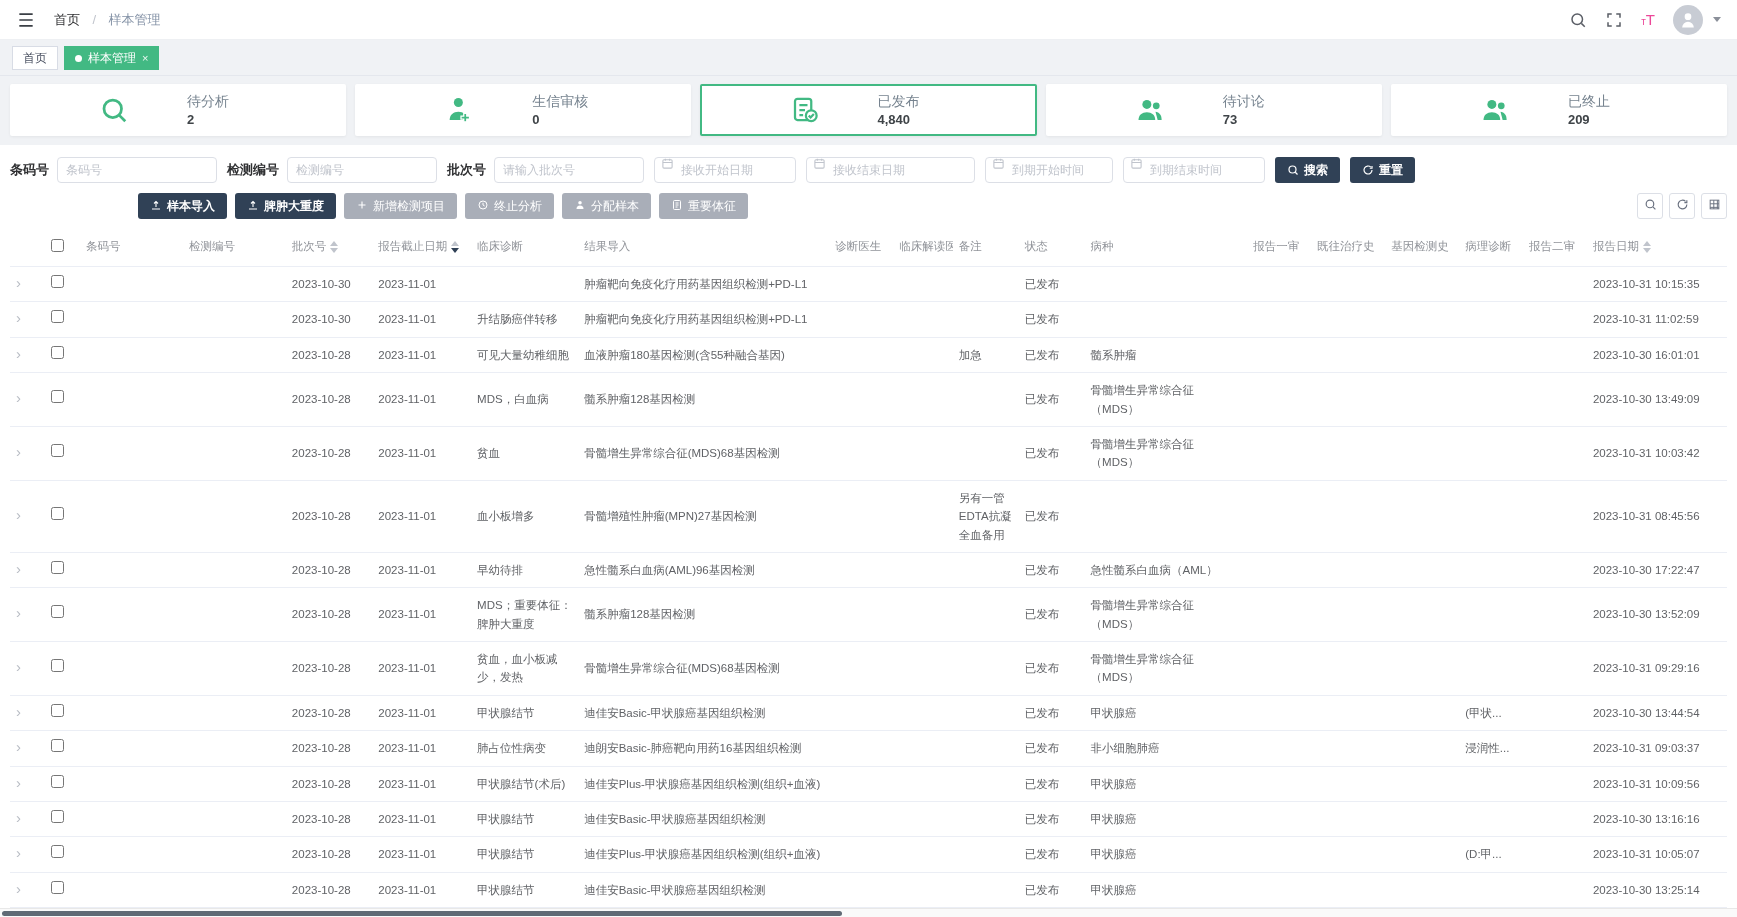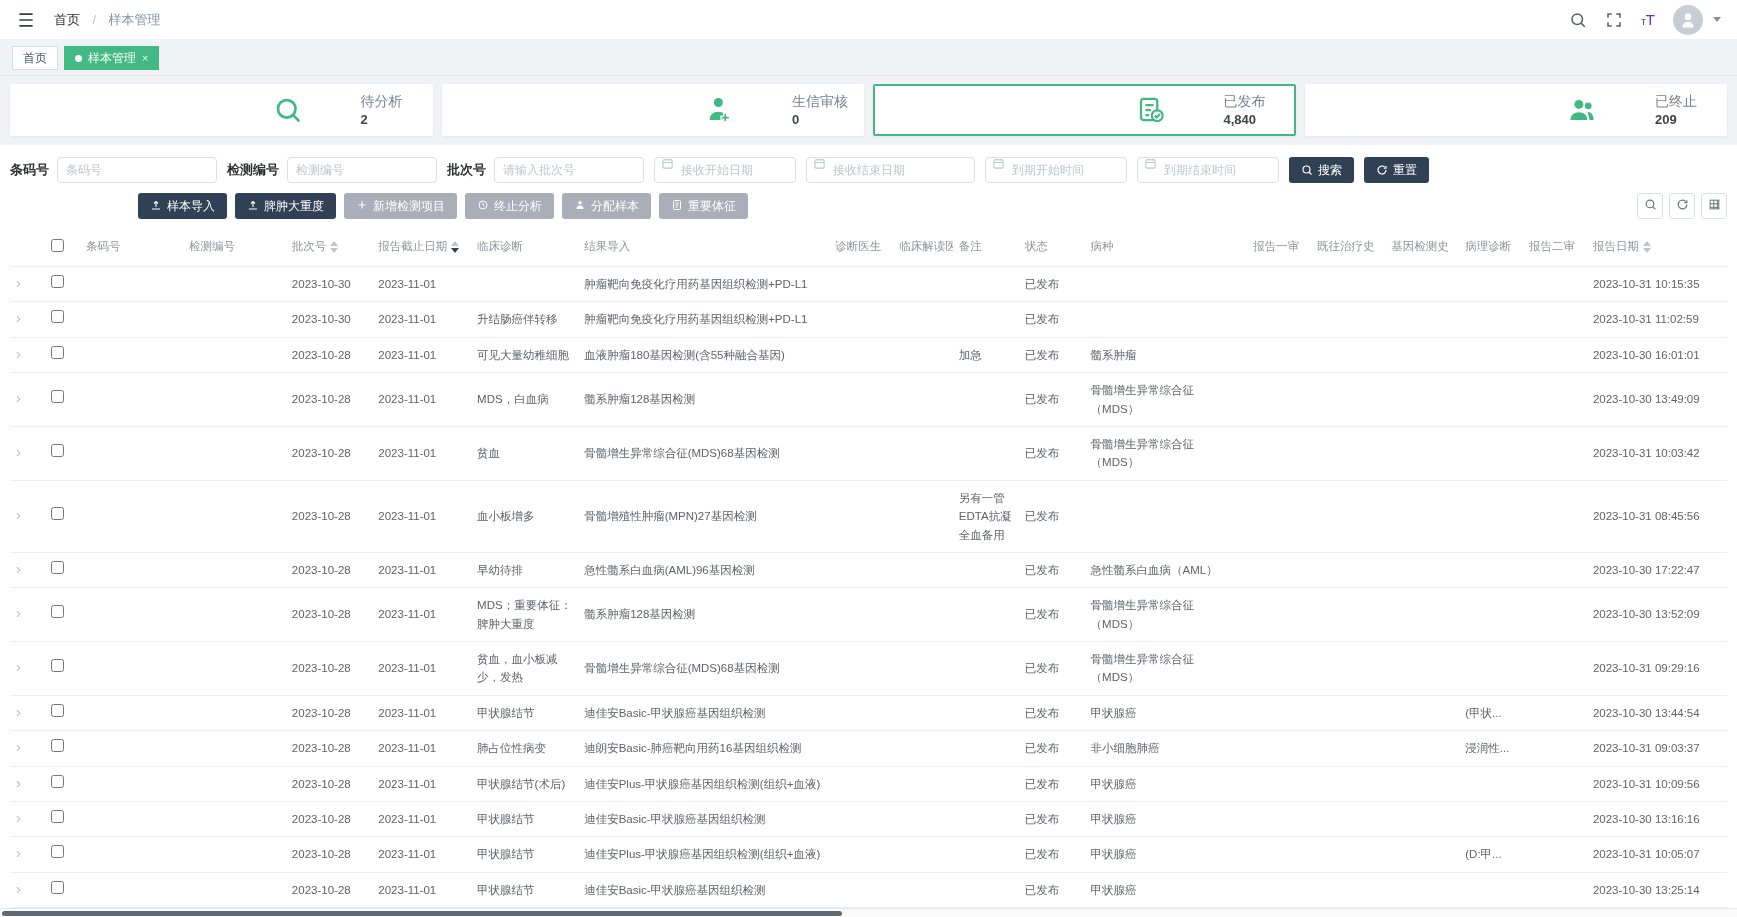--- a/index.html
+++ b/index.html
@@ -8,57 +8,57 @@
   .app { width:1737px; height:917px; position:relative; background:#f0f2f5; display:flex; flex-direction:column; }
 
   
   .navbar { height:40px; background:#fff; display:flex; align-items:center; padding:0 16px; border-bottom:1px solid #eef0f3; flex:0 0 auto; }
   .hamburger { width:20px; height:20px; color:#3a3f45; cursor:pointer; margin-right:18px; }
   .crumb-home { font-size:13px; color:#303133; }
   .crumb-sep { margin:0 8px; color:#c0c4cc; font-size:13px; }
   .crumb-cur { font-size:13px; color:#8492a6; }
   .nav-right { margin-left:auto; display:flex; align-items:center; gap:18px; }
   .nav-ic { width:18px; height:18px; color:#5a5e66; cursor:pointer; }
-  .fontsz { font-size:15px; color:#6d28d9; cursor:pointer; line-height:1; }
+  .fontsz { font-size:15px; color:#ec4899; cursor:pointer; line-height:1; }
   .fontsz i { font-style:normal; font-size:10px; }
   .avatar { width:30px; height:30px; border-radius:50%; background:#c8ccd4; display:flex; align-items:center; justify-content:center; cursor:pointer; }
   .avatar svg { width:20px; height:20px; }
   .caret { width:0; height:0; border-left:4px solid transparent; border-right:4px solid transparent; border-top:5px solid #8a8f99; margin-left:-8px; cursor:pointer; }
 
   
   .tabbar { background:#f0f2f5; padding:6px 12px 5px; display:flex; gap:6px; border-bottom:1px solid #e4e7ed; flex:0 0 auto; }
   .tab { height:24px; padding:0 10px; display:flex; align-items:center; gap:6px; font-size:12px; background:#fff; border:1px solid #d8dce5; color:#495060; cursor:pointer; }
   .tab.active { background:#42b983; border-color:#42b983; color:#fff; }
   .tab .dot { width:7px; height:7px; border-radius:50%; background:#fff; }
   .tab .x { font-size:11px; opacity:.9; cursor:pointer; }
 
   
   .cards { display:flex; gap:9px; padding:8px 10px 9px; background:#f0f2f5; flex:0 0 auto; }
-  .card { flex:1; height:52px; background:#fff; box-shadow:0 1px 3px rgba(0,0,0,.06); display:flex; align-items:center; justify-content:flex-end; gap:58px; cursor:pointer; border:2px solid transparent; border-radius:2px; }
+  .card { flex:1; height:52px; background:#fff; box-shadow:0 1px 3px rgba(0,0,0,.06); display:flex; align-items:center; justify-content:center; gap:58px; cursor:pointer; border:2px solid transparent; border-radius:2px; }
   .card.active { border-color:#42b983; }
   .card .cic { width:30px; height:30px; color:#42b983; flex:0 0 auto; }
   .card .ctxt { min-width:70px; }
   .card .clabel { font-size:14px; color:#76838f; }
   .card .ccount { font-size:13px; color:#3f4448; font-weight:bold; margin-top:1px; }
 
   
   .panel { background:#fff; flex:1 1 auto; padding:8px 10px 0; display:flex; flex-direction:column; overflow:hidden; }
 
   
   .filterbar { display:flex; align-items:center; flex-wrap:nowrap; gap:10px; padding:4px 0 8px; }
   .fgroup { display:flex; align-items:center; gap:8px; }
   .flabel { font-size:13px; color:#303133; font-weight:bold; white-space:nowrap; }
   .finput { height:26px; border:1px solid #dcdfe6; border-radius:4px; padding:0 8px; font-size:12px; color:#606266; background:#fff; outline:none; font-family:inherit; }
   .finput::placeholder { color:#c0c4cc; }
   .fdate { position:relative; display:flex; }
   .fdate svg { position:absolute; left:7px; width:13px; height:13px; color:#c0c4cc; pointer-events:none; }
   .fdate .finput { padding-left:26px; }
   .btn { height:26px; border:none; border-radius:3px; font-size:12px; color:#fff; display:inline-flex; align-items:center; gap:5px; padding:0 12px; cursor:pointer; font-family:inherit; white-space:nowrap; }
   .btn svg { width:12px; height:12px; }
-  .btn.navy { background:#304156; }
+  .btn.navy { background:#304156;font-weight:bold; }
   .btn.gray { background:#a9aeb8; }
 
   
   .actionbar { display:flex; align-items:center; padding:2px 0 8px; }
   .actions { display:flex; gap:8px; margin-left:128px; }
   .mini-tools { margin-left:auto; display:flex; gap:6px; }
   .mini-btn { width:26px; height:26px; border:1px solid #dcdfe6; border-radius:3px; background:#fff; display:flex; align-items:center; justify-content:center; color:#6b7280; cursor:pointer; }
   .mini-btn svg { width:13px; height:13px; }
 
   
@@ -152,20 +152,32 @@
       <div class="card active">
         <span class="cic"><svg viewBox="0 0 24 24" fill="none" stroke="currentColor" stroke-width="1.8">
             <rect x="4" y="3" width="13" height="17" rx="2"></rect>
             <path d="M7.5 8h6.5M7.5 12h4.5M7.5 16h3"></path>
             <circle cx="17" cy="16.5" r="4.3" fill="#fff"></circle>
             <path d="M15 16.5l1.5 1.5 2.6-2.8"></path>
           </svg></span>
         <div class="ctxt">
           <div class="clabel">已发布</div>
           <div class="ccount">4,840</div>
+        </div>
+      </div>
+      <div class="card">
+        <span class="cic"><svg viewBox="0 0 24 24">
+            <circle cx="9.5" cy="7.5" r="3.6" fill="currentColor"></circle>
+            <path d="M2.8 20c0-4 2.9-6.2 6.7-6.2s6.7 2.2 6.7 6.2z" fill="currentColor"></path>
+            <circle cx="17" cy="8.6" r="2.7" fill="currentColor"></circle>
+            <path d="M16.4 13.4c3 .4 4.9 2.5 4.9 6.6h-3.2" fill="currentColor"></path>
+          </svg></span>
+        <div class="ctxt">
+          <div class="clabel">待讨论</div>
+          <div class="ccount">73</div>
         </div>
       </div>
       <div class="card">
         <span class="cic"><svg viewBox="0 0 24 24">
             <circle cx="9.5" cy="7.5" r="3.6" fill="currentColor"></circle>
             <path d="M2.8 20c0-4 2.9-6.2 6.7-6.2s6.7 2.2 6.7 6.2z" fill="currentColor"></path>
             <circle cx="17" cy="8.6" r="2.7" fill="currentColor"></circle>
             <path d="M16.4 13.4c3 .4 4.9 2.5 4.9 6.6h-3.2" fill="currentColor"></path>
           </svg></span>
         <div class="ctxt">
@@ -213,21 +225,21 @@
             </div>
           </div>
           <div class="fgroup">
             <div class="fdate">
               <span>
                 <svg viewBox="0 0 24 24" fill="none" stroke="currentColor" stroke-width="2">
                   <rect x="3.5" y="5" width="17" height="15.5" rx="2"></rect>
                   <path d="M3.5 10h17M8 3v4M16 3v4"></path>
                 </svg>
               </span>
-              <input class="finput" placeholder="到期开始时间" style="width: 142px;">
+              <input class="finput" placeholder="到期开始时间" style="width: 128px;">
             </div>
           </div>
           <div class="fgroup">
             <div class="fdate">
               <span>
                 <svg viewBox="0 0 24 24" fill="none" stroke="currentColor" stroke-width="2">
                   <rect x="3.5" y="5" width="17" height="15.5" rx="2"></rect>
                   <path d="M3.5 10h17M8 3v4M16 3v4"></path>
                 </svg>
               </span>

